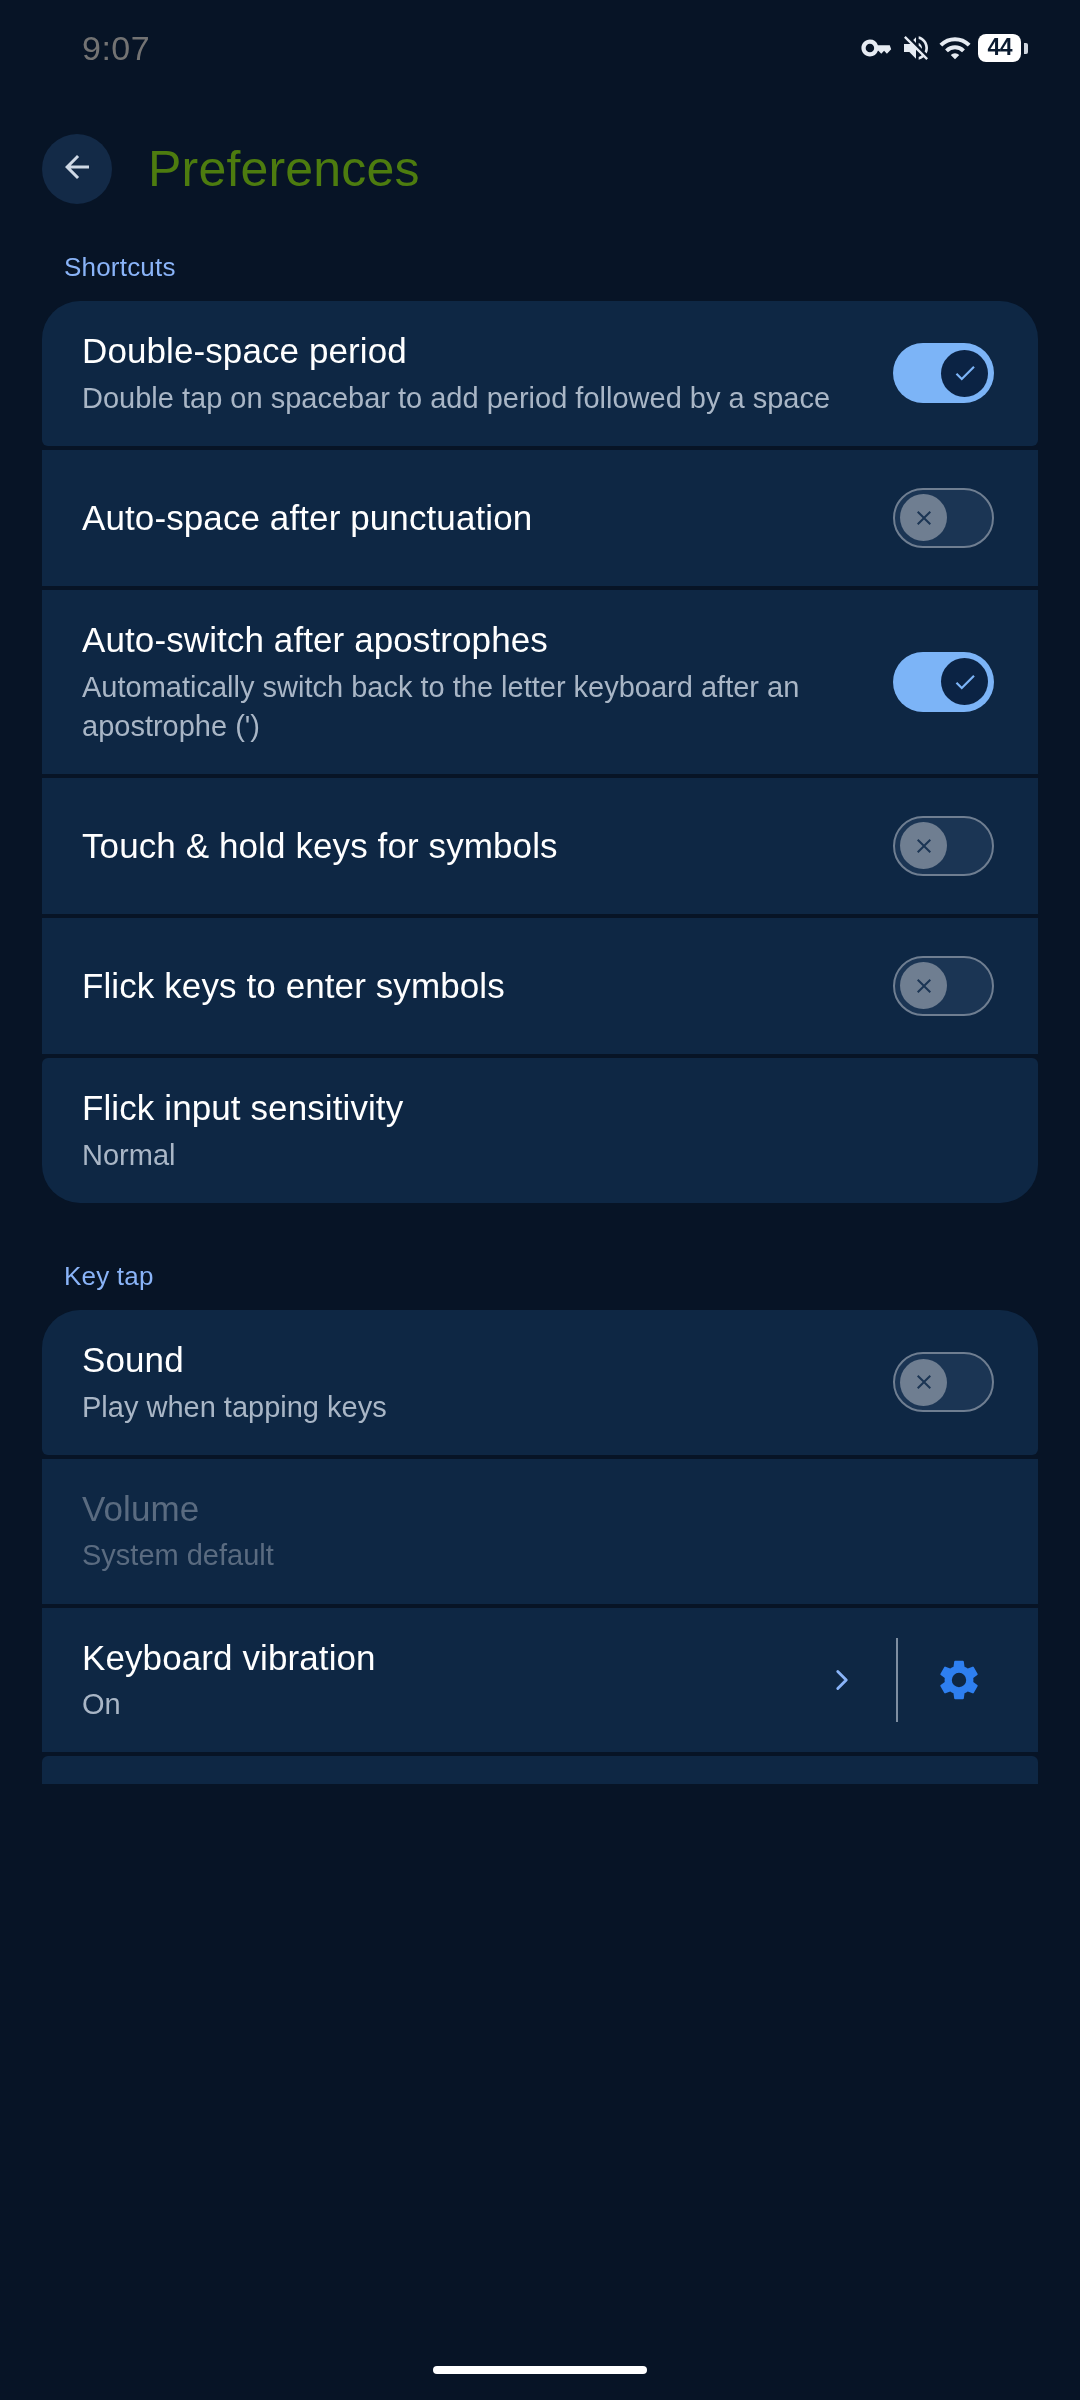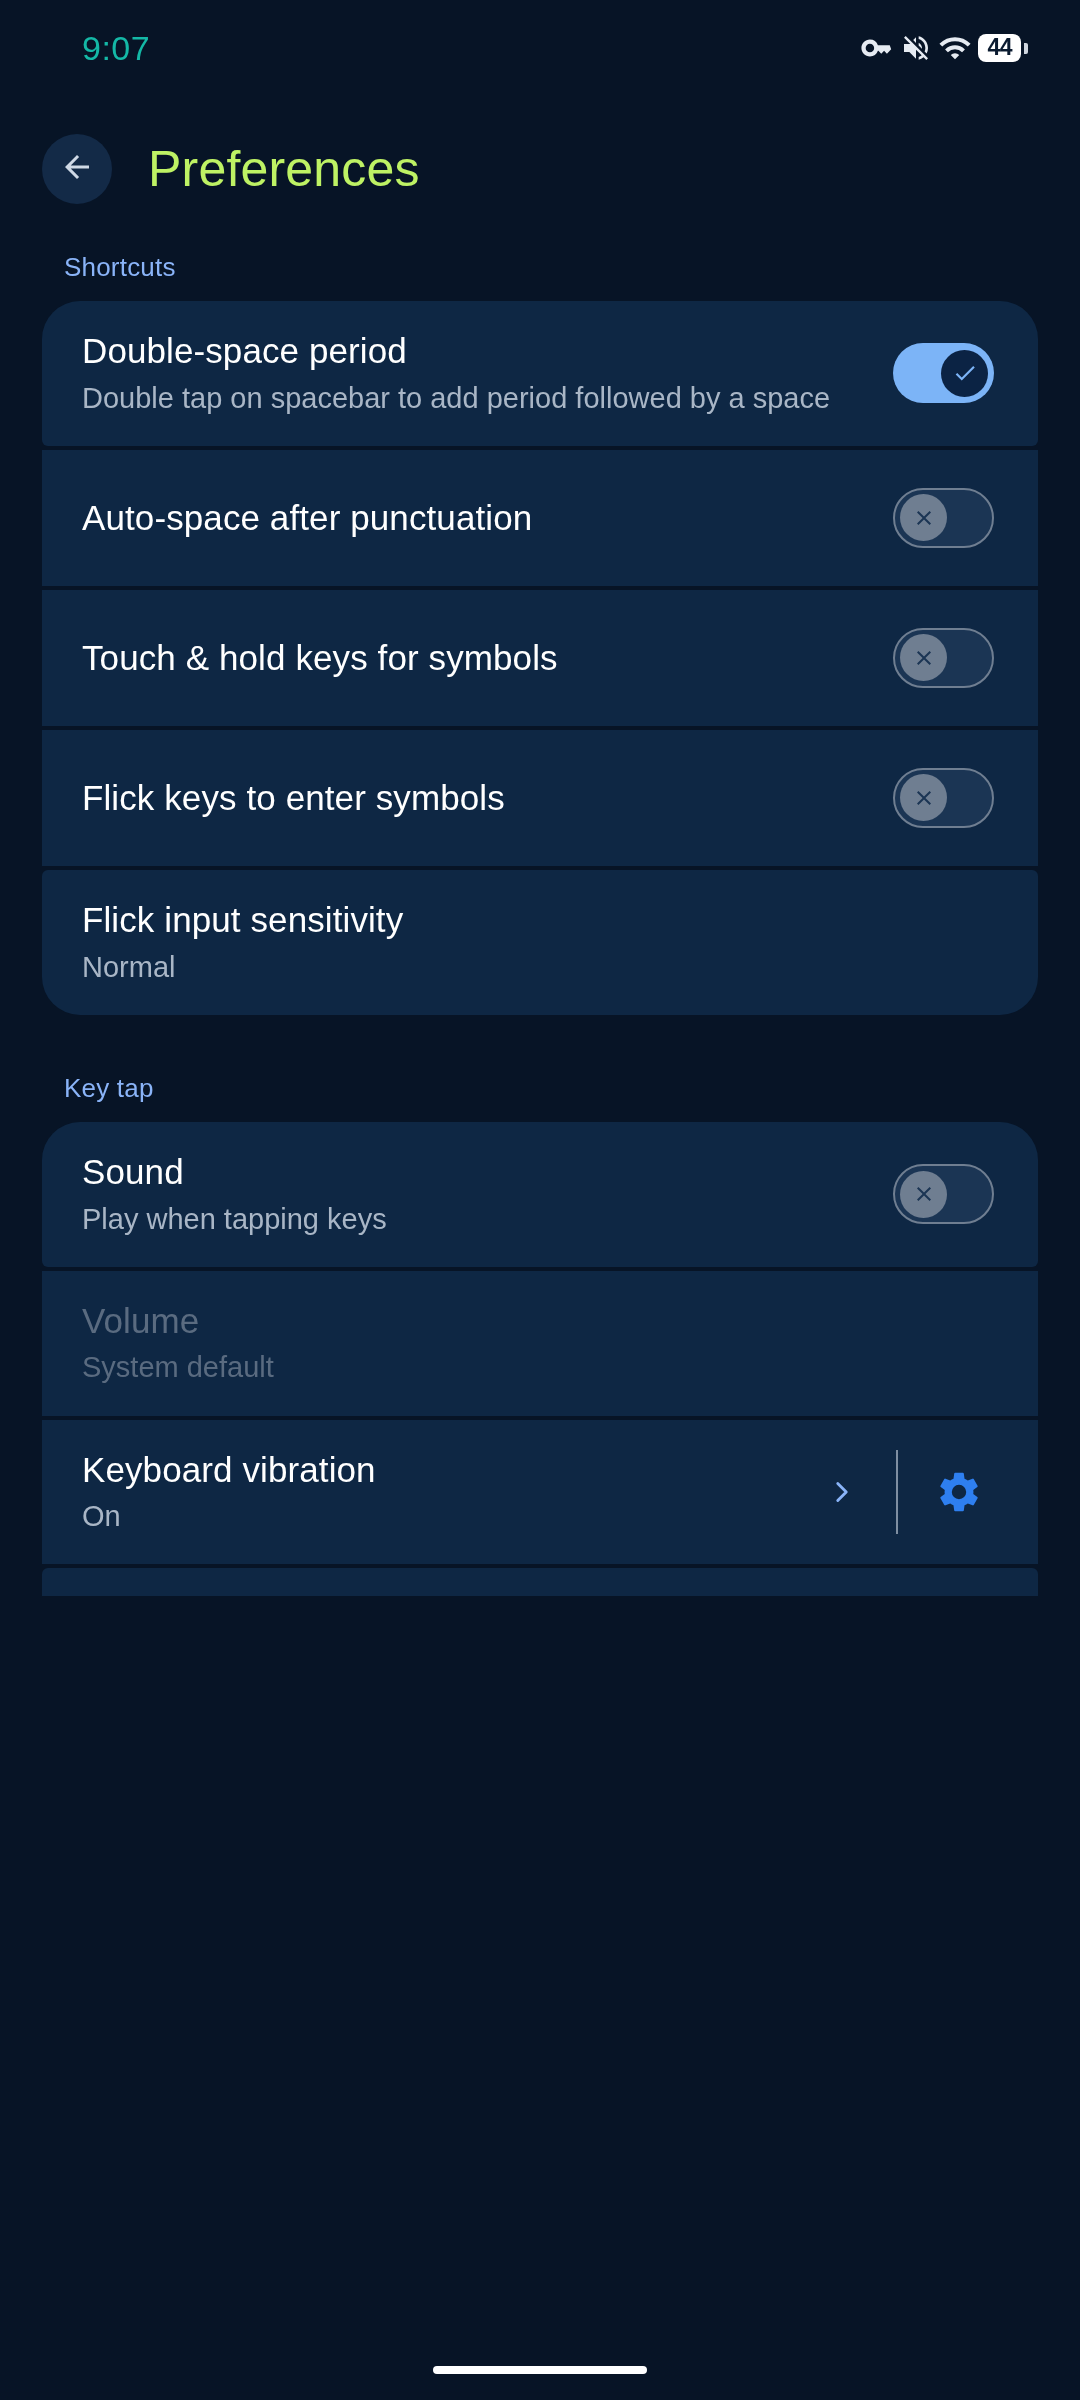--- a/index.html
+++ b/index.html
@@ -14,21 +14,21 @@
 
   
   .status-bar {
     height: 96px;
     display: flex;
     align-items: center;
     justify-content: space-between;
     padding: 0 52px 0 82px;
   }
   .status-time {
-    color: #14b8a6;
+    color: #737373;
     font-size: 34px;
     letter-spacing: 0.5px;
   }
   .status-icons {
     display: flex;
     align-items: center;
     gap: 6px;
   }
   .status-icons svg { display: block; }
   .battery {
@@ -64,21 +64,21 @@
     width: 70px;
     height: 70px;
     border-radius: 50%;
     background: #132a47;
     display: flex;
     align-items: center;
     justify-content: center;
     flex: 0 0 auto;
   }
   .page-title {
-    color: #bef264;
+    color: #4d7c0f;
     font-size: 50px;
     font-weight: 400;
     letter-spacing: 0.2px;
   }
 
   
   .section-label {
     color: #8ab4f8;
     font-size: 26px;
     padding: 14px 0 18px 64px;
@@ -248,20 +248,33 @@
     </div>
     <div class="toggle off">
       <span class="knob">
         <svg width="24" height="24" viewBox="0 0 24 24" fill="#1b3554">
             <path d="M19 6.41L17.59 5 12 10.59 6.41 5 5 6.41 10.59 12 5 17.59 6.41 19 12 13.41 17.59 19 19 17.59 13.41 12z"></path>
           </svg>
       </span>
     </div>
   </div>
 
+  <div class="row">
+    <div class="row-text">
+      <div class="row-title">Auto-switch after apostrophes</div>
+      <div class="row-sub">Automatically switch back to the letter keyboard after an apostrophe (')</div>
+    </div>
+    <div class="toggle on">
+      <span class="knob">
+        <svg width="26" height="26" viewBox="0 0 24 24" fill="#7cb4f7">
+            <path d="M9 16.17L4.83 12l-1.42 1.41L9 19 21 7l-1.41-1.41z"></path>
+          </svg>
+      </span>
+    </div>
+  </div>
 
   <div class="row">
     <div class="row-text">
       <div class="row-title">Touch &amp; hold keys for symbols</div>
     </div>
     <div class="toggle off">
       <span class="knob">
         <svg width="24" height="24" viewBox="0 0 24 24" fill="#1b3554">
             <path d="M19 6.41L17.59 5 12 10.59 6.41 5 5 6.41 10.59 12 5 17.59 6.41 19 12 13.41 17.59 19 19 17.59 13.41 12z"></path>
           </svg>

